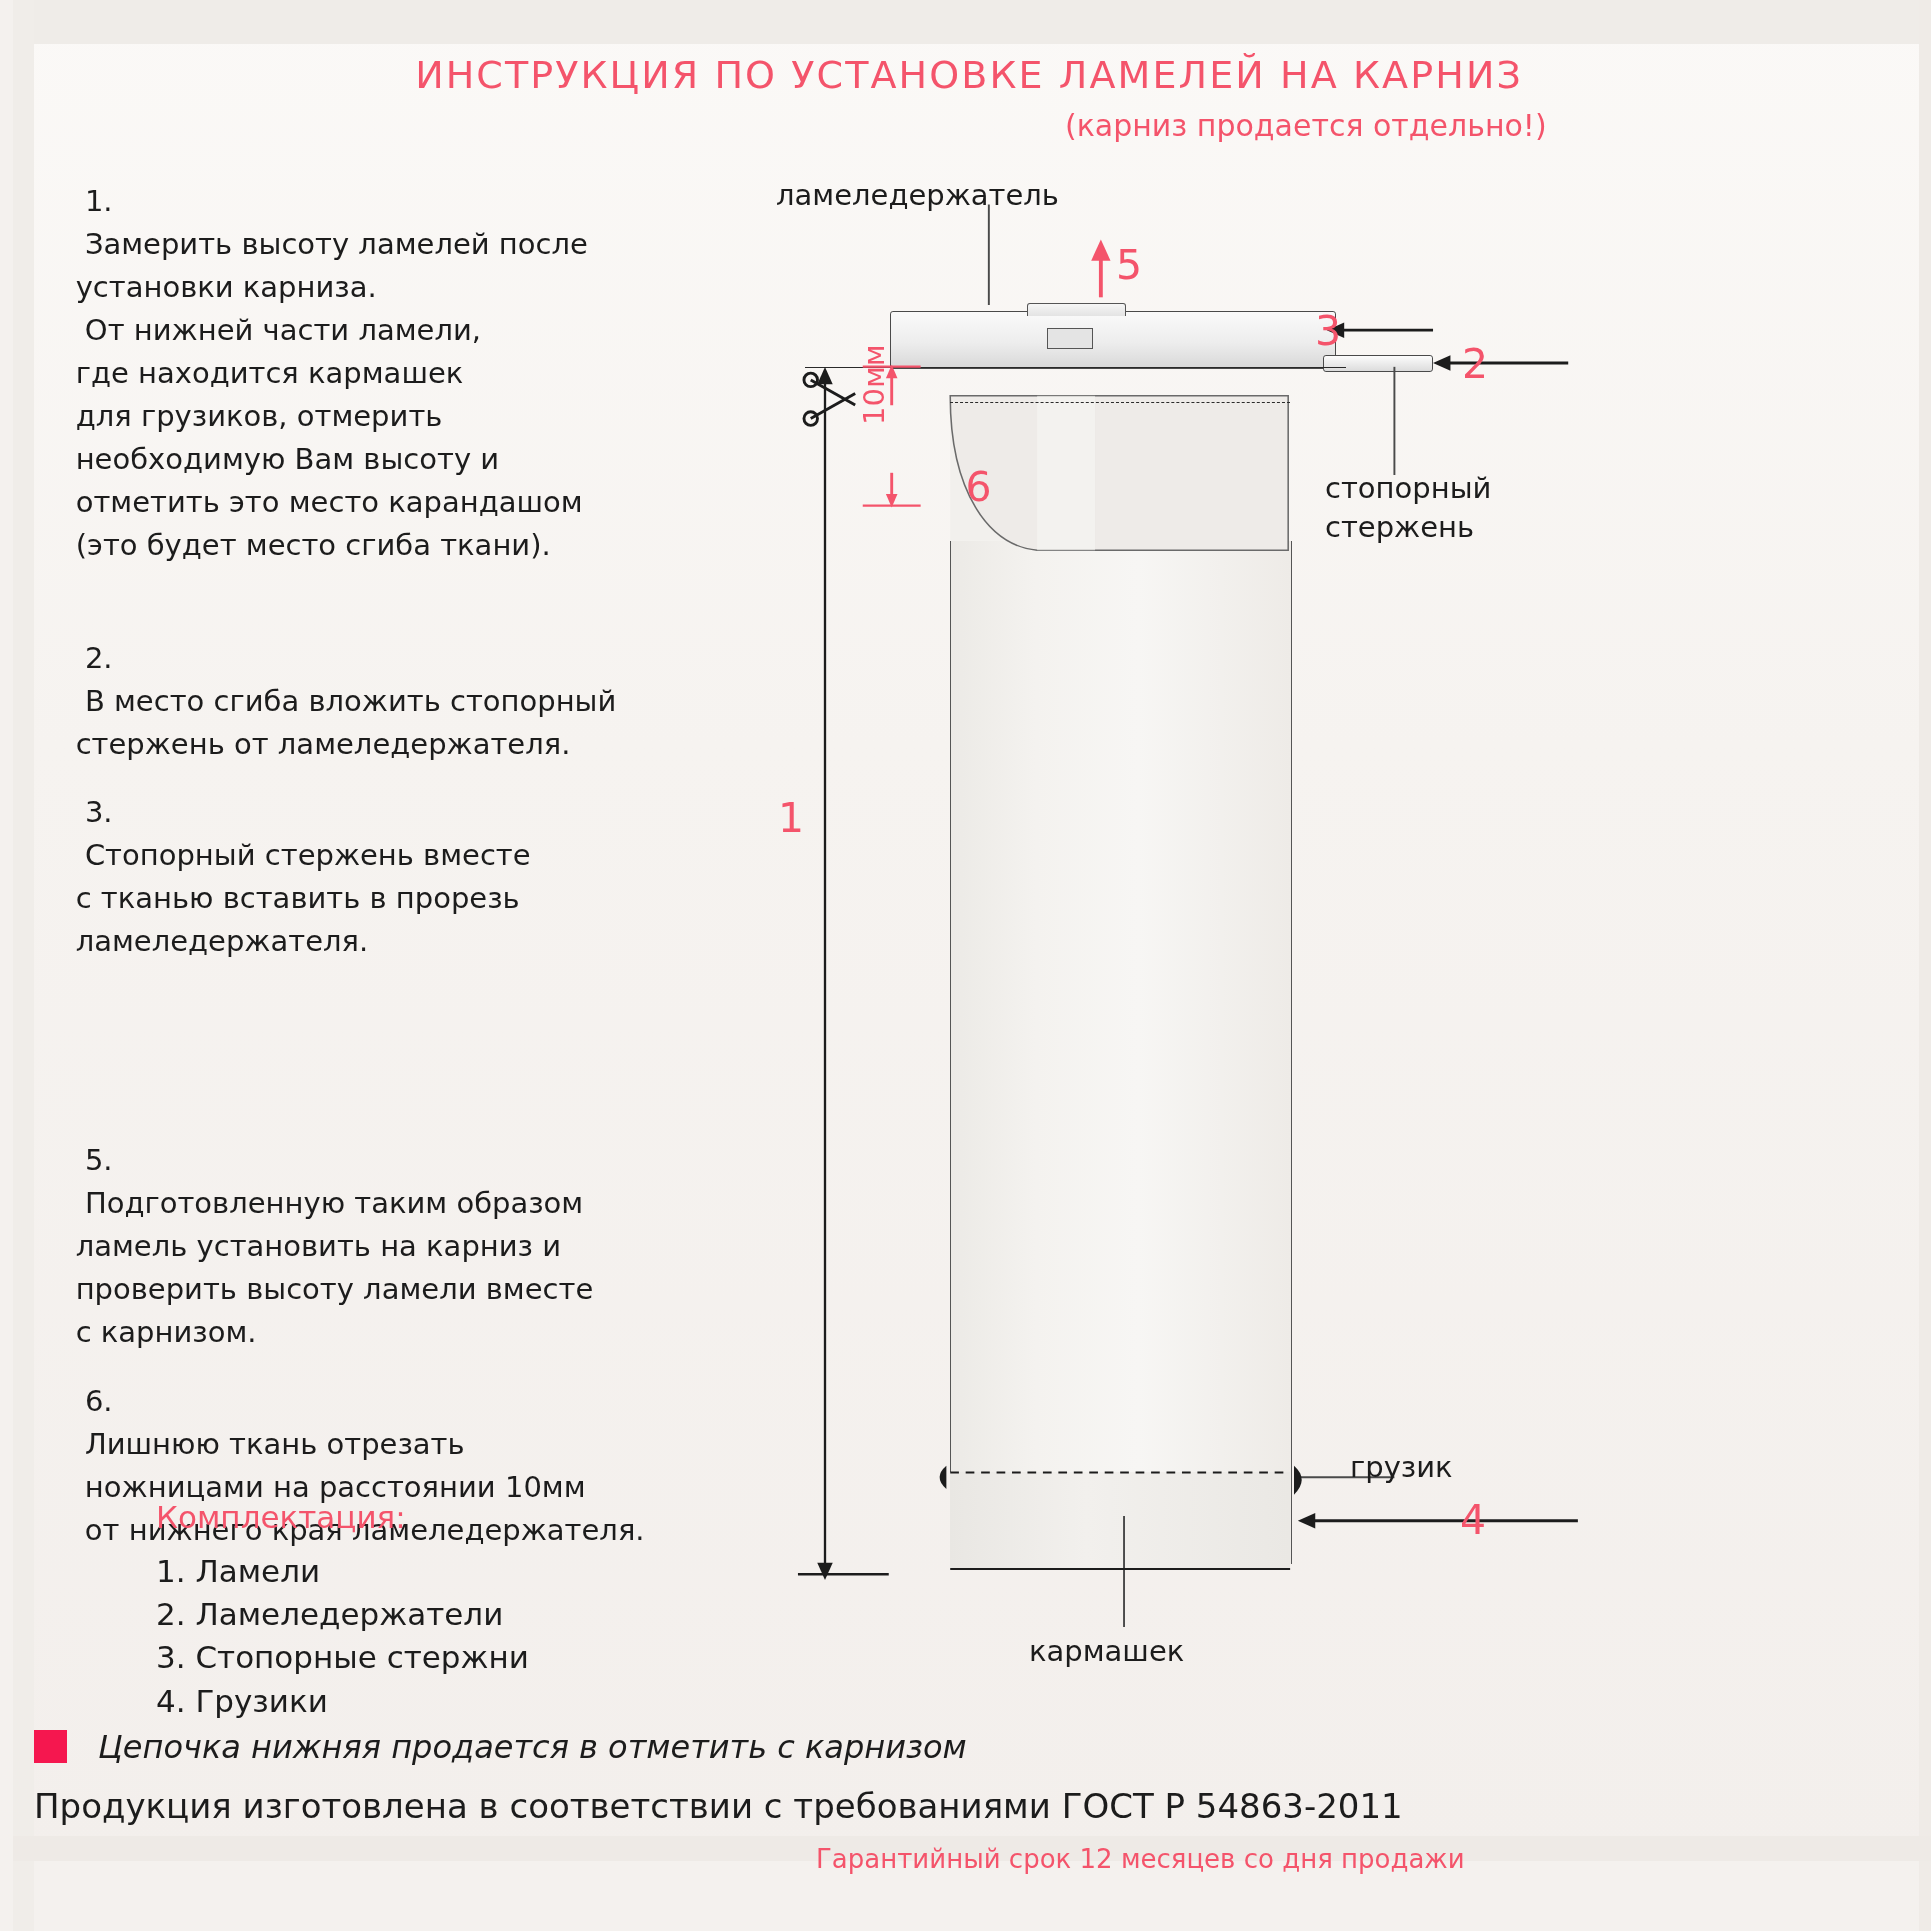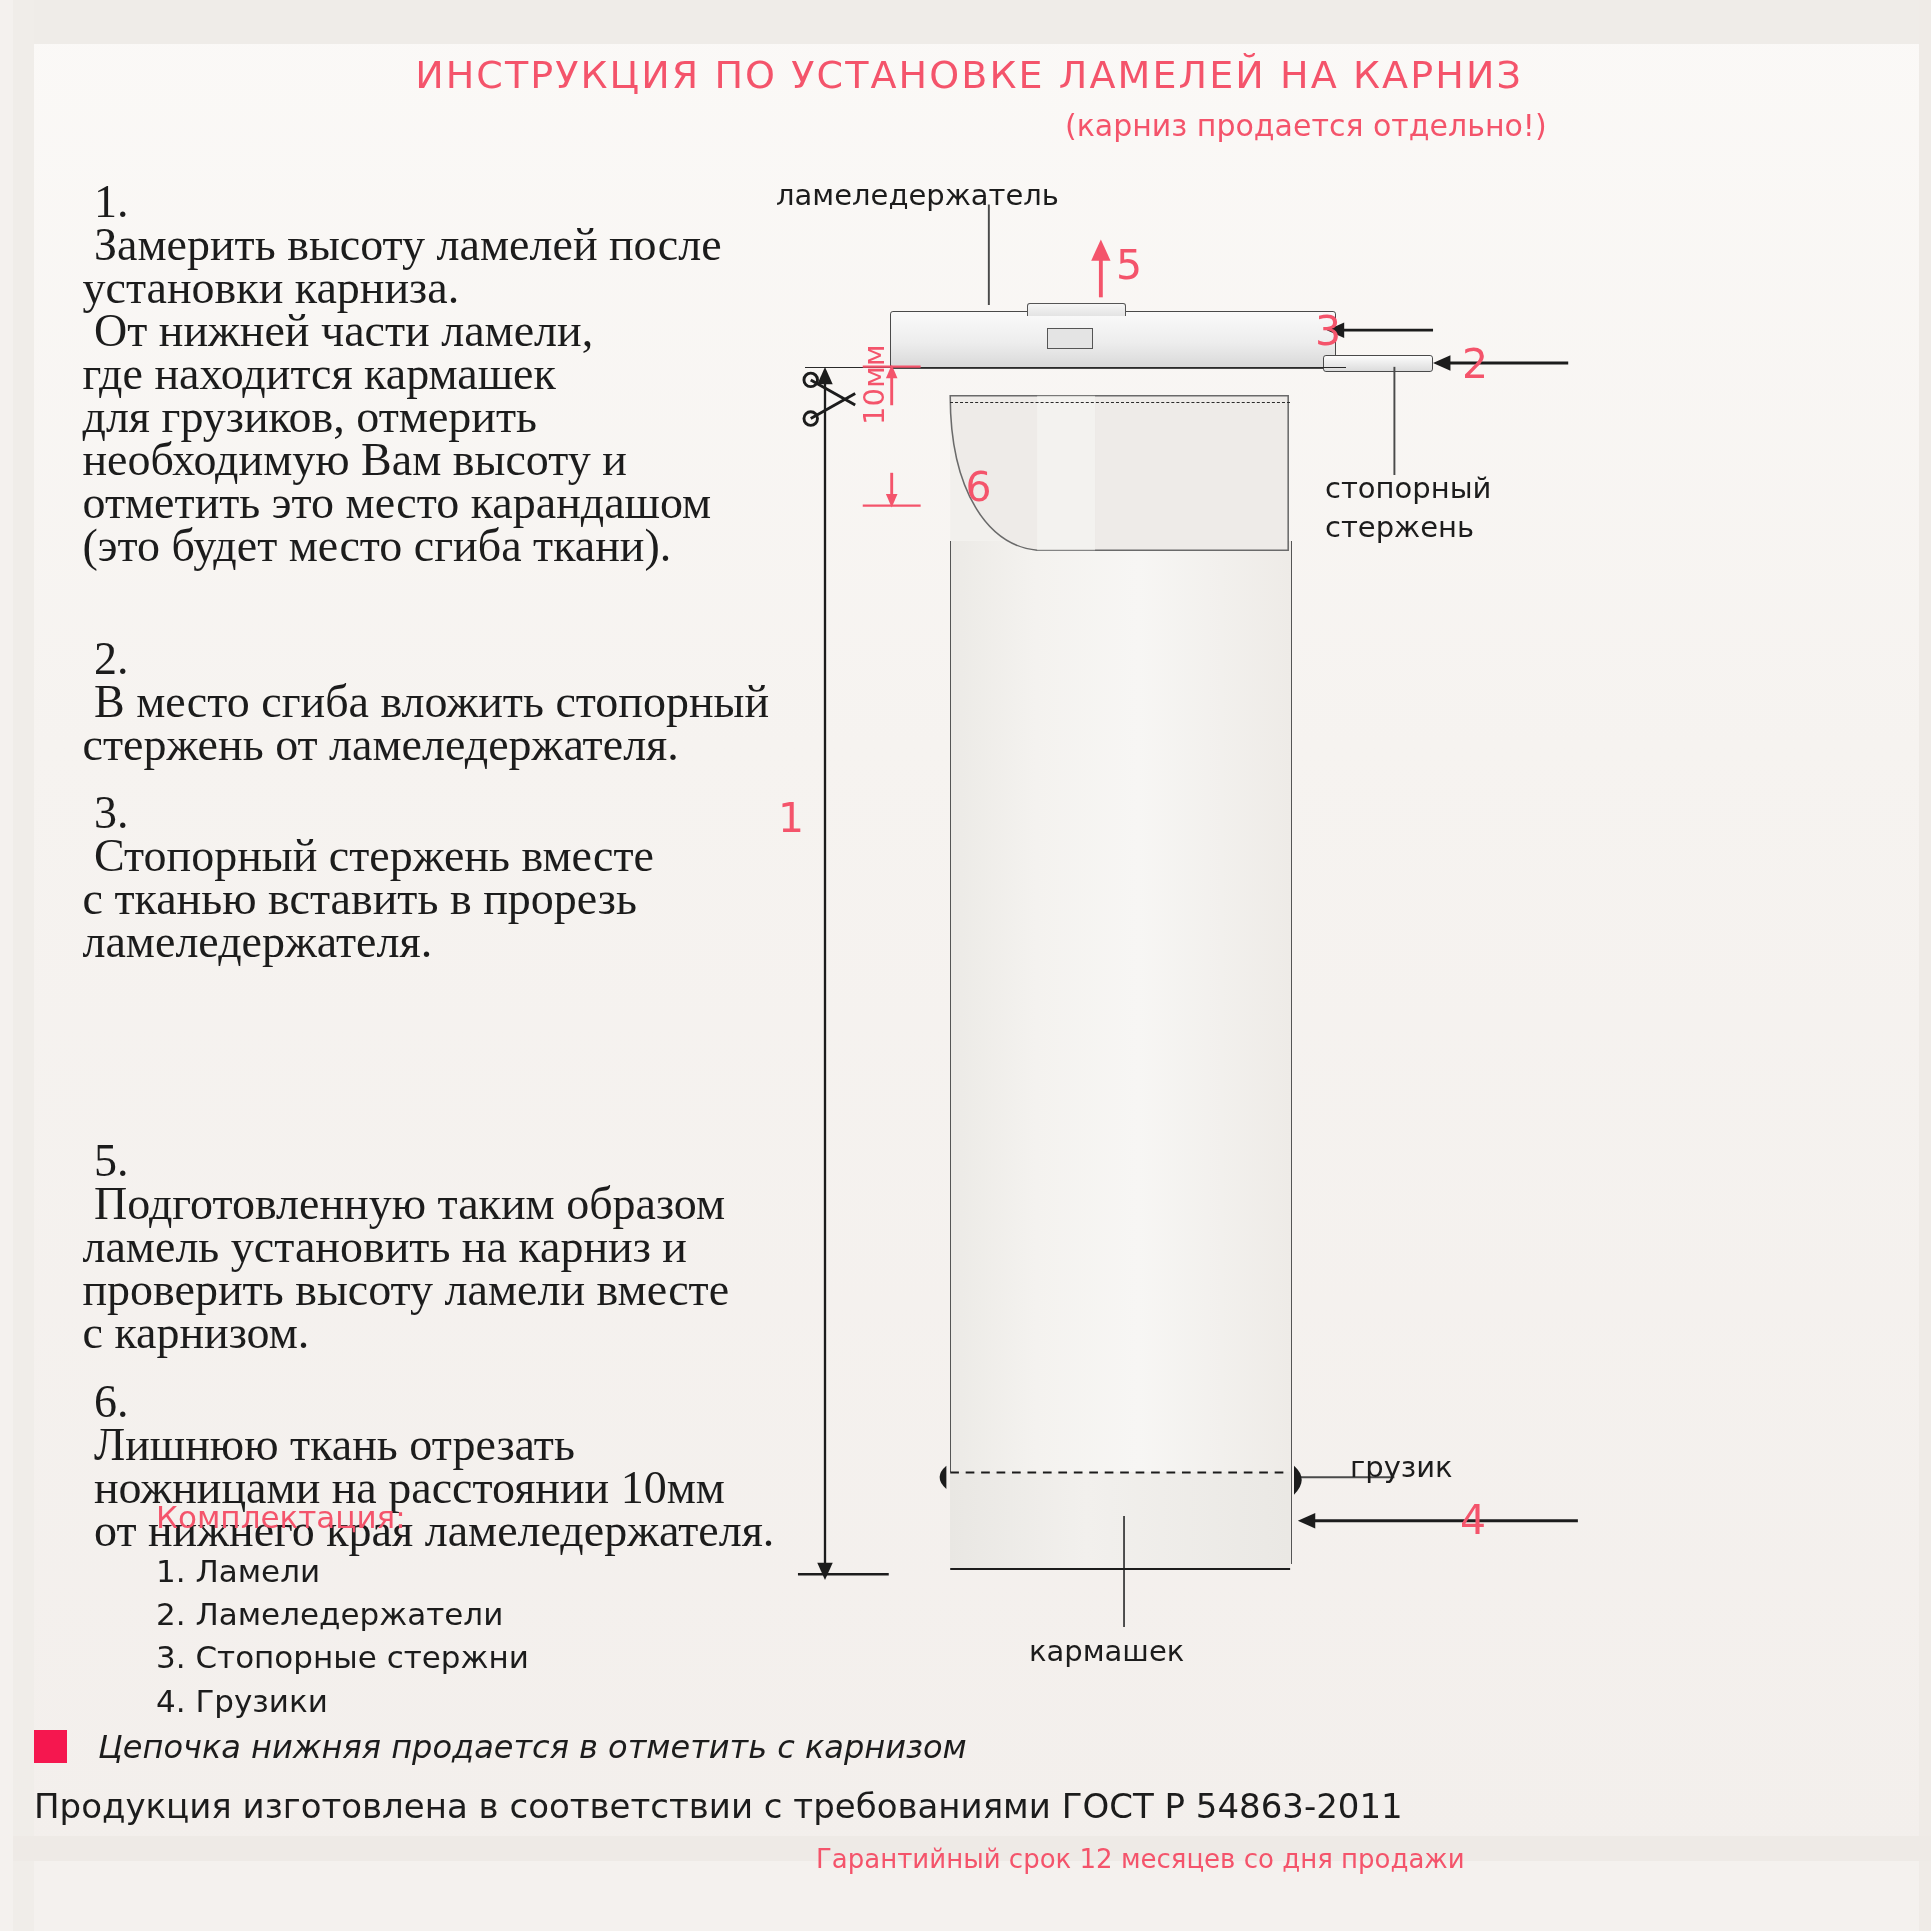--- a/index.html
+++ b/index.html
@@ -30,24 +30,23 @@
   }
   #subtitle{
     position:absolute;left:1052px;top:108px;width:850px;
     font-size:30px;color:#f4546b;
     text-align:left;white-space:nowrap;
   }
 
   .step{
     position:absolute;
     color:#1c1c1c;
-    font-size:46px;
+    font-size:29px;
     line-height:43px;
     white-space:pre;
-    font-family:Liberation Serif, serif;
   }
   .step .num{display:inline;}
 
   #kit-title{
     position:absolute;left:143px;top:1499px;
     font-size:31px;color:#f4546b;
   }
   .kit-item{
     position:absolute;left:143px;
     font-size:31px;color:#1c1c1c;

